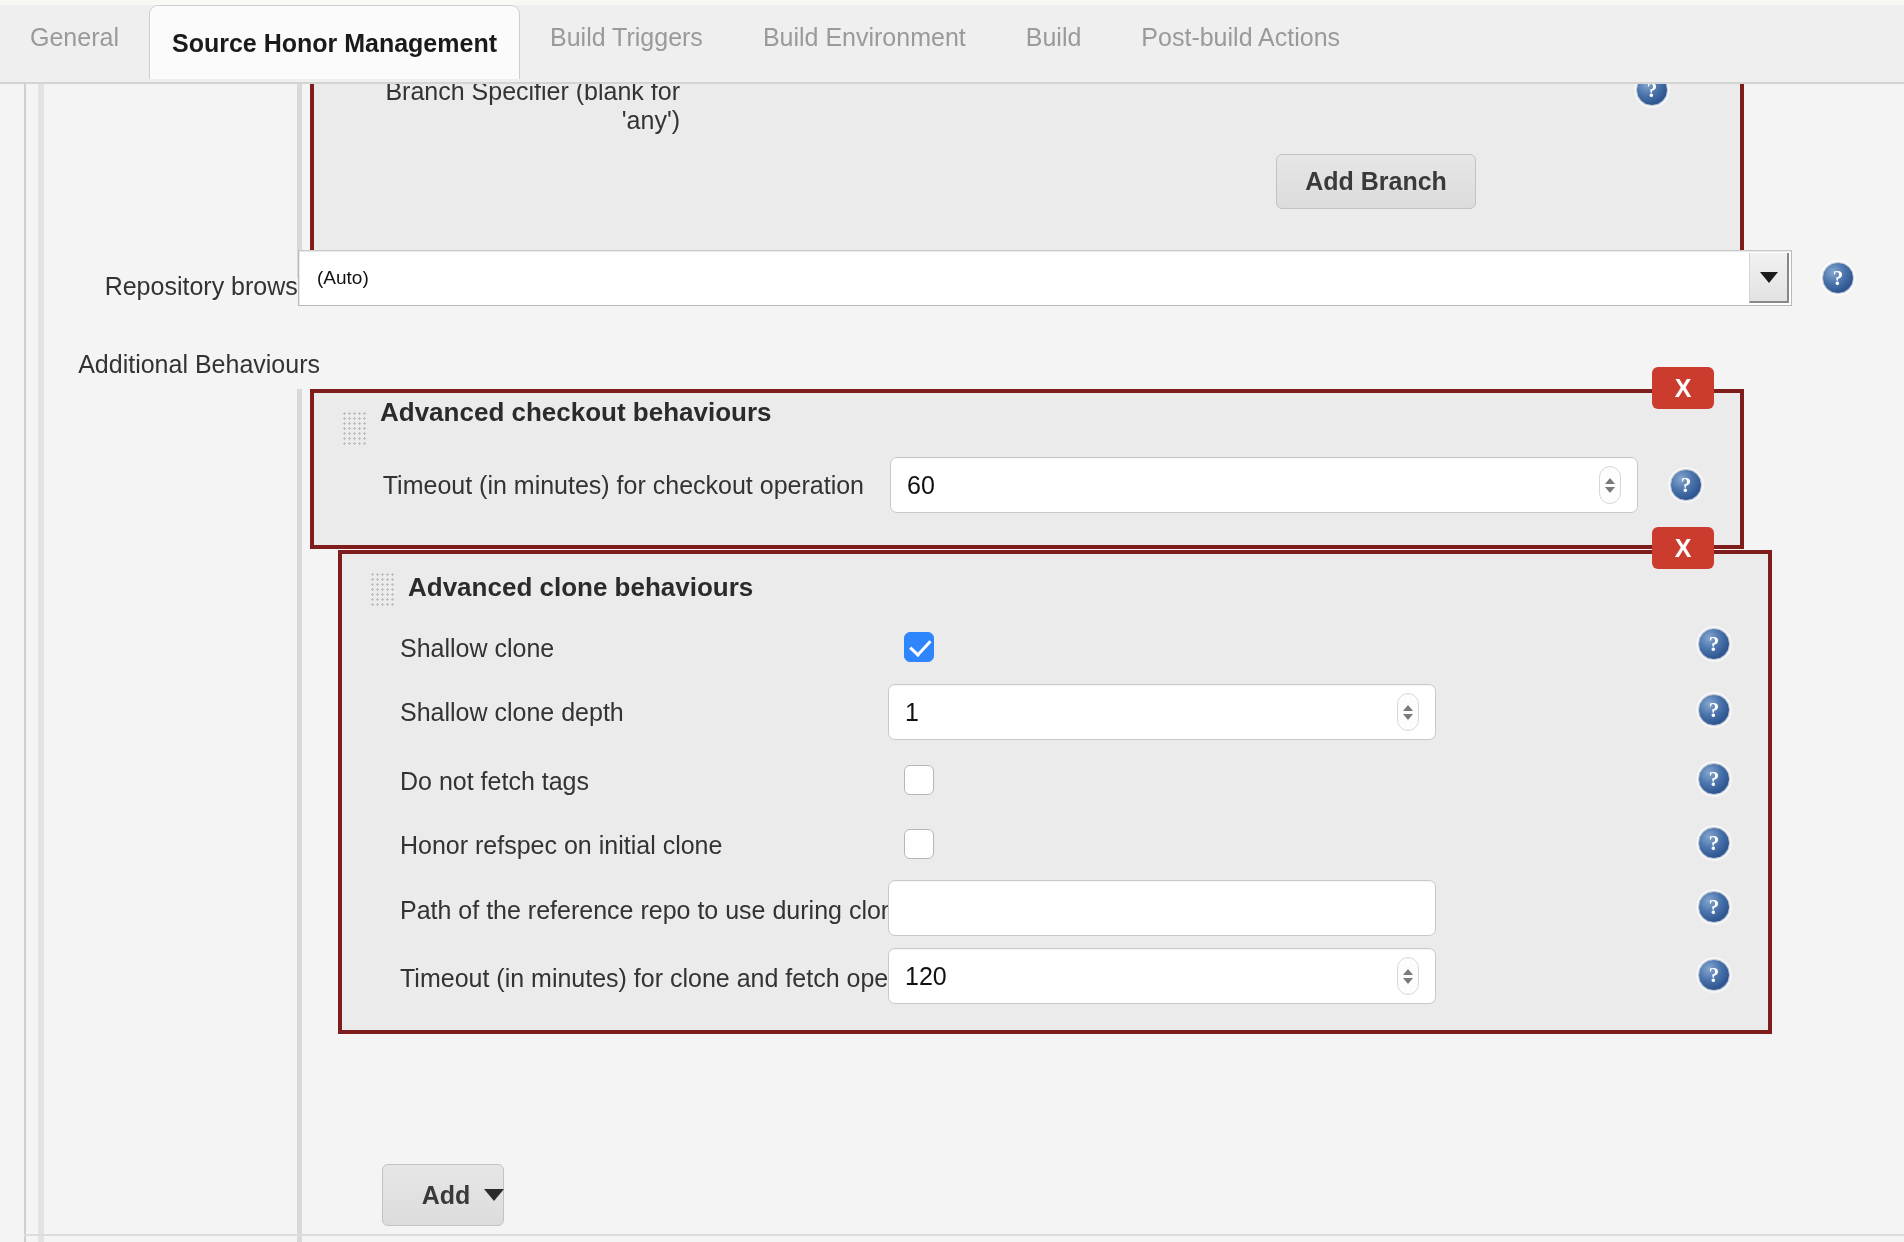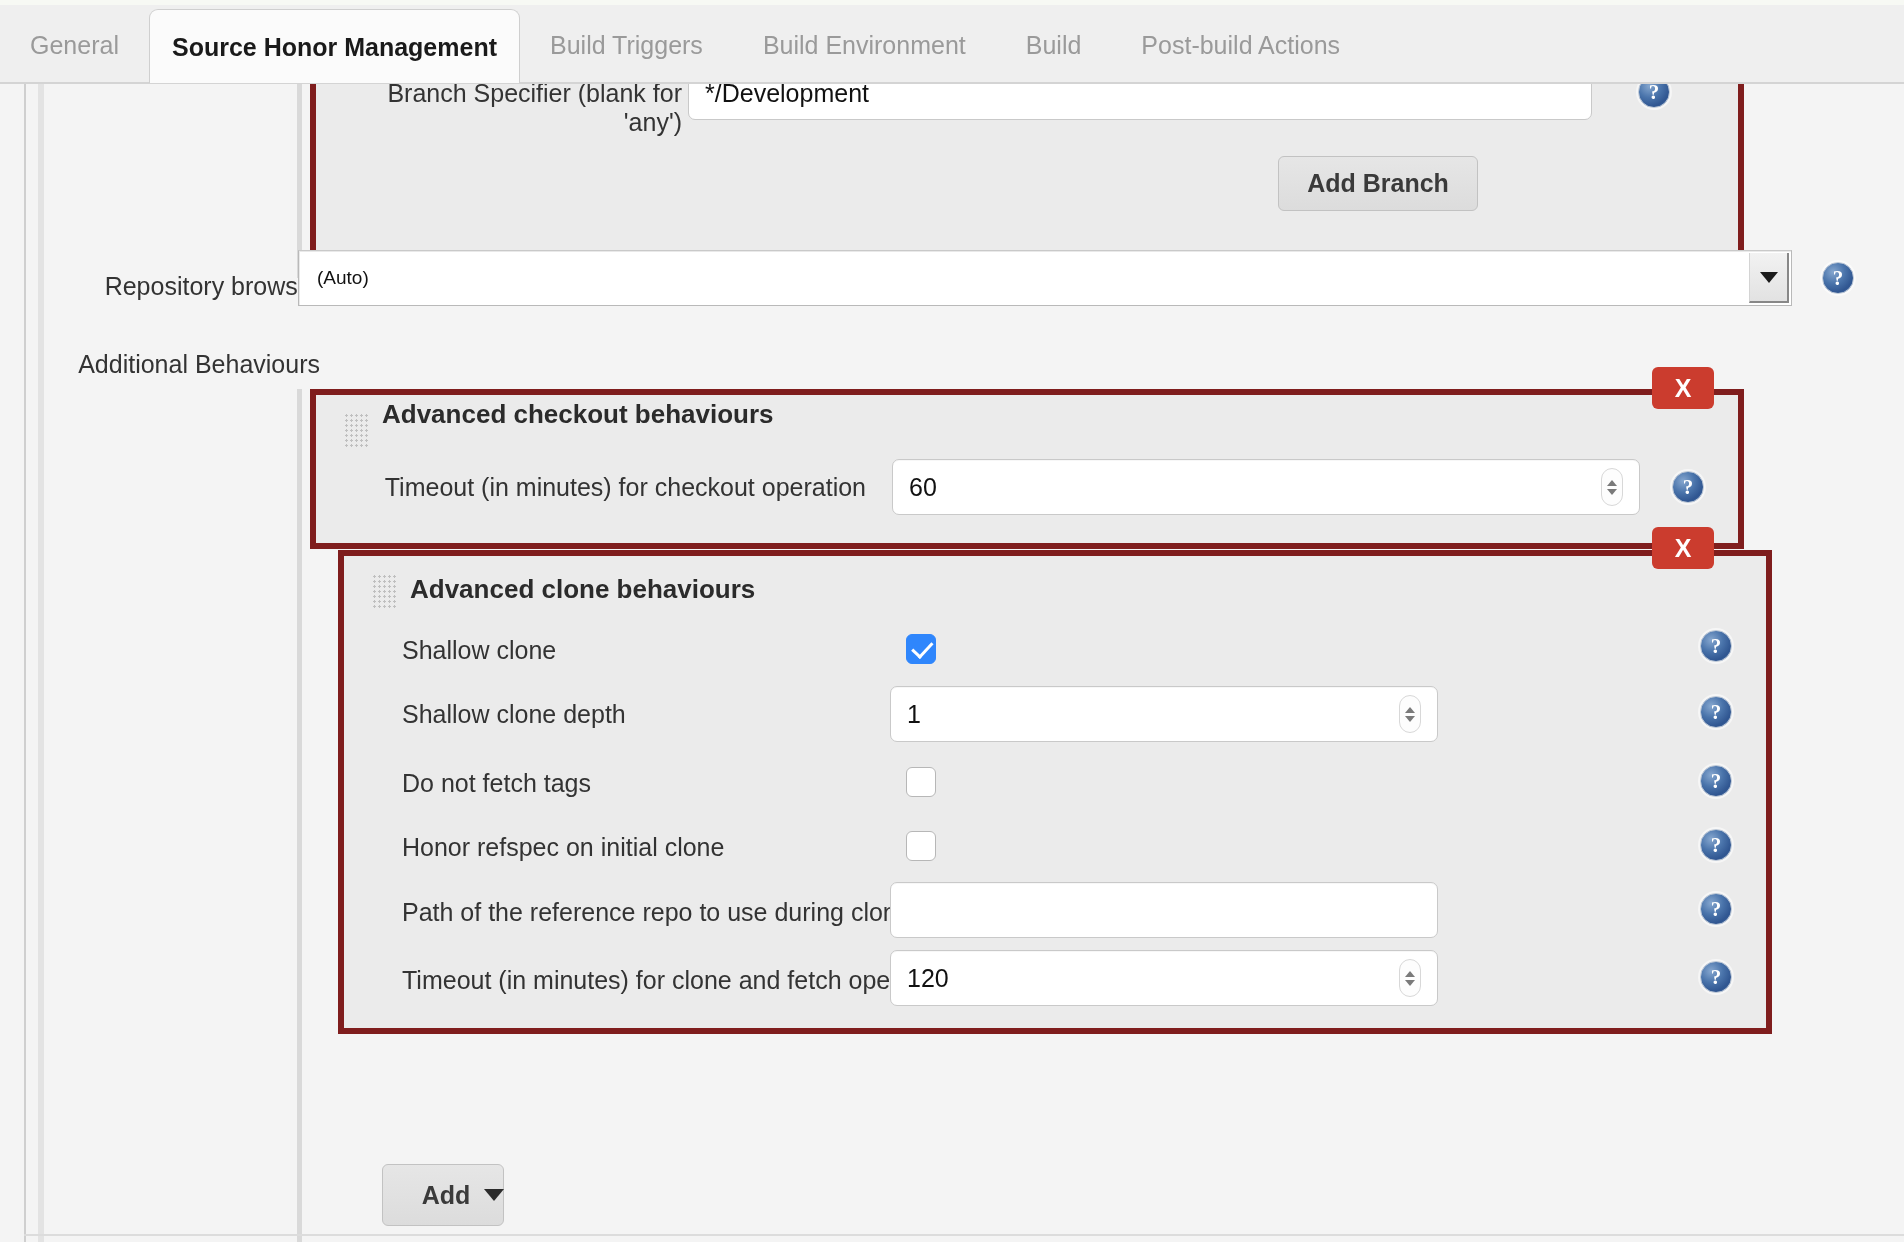--- a/index.html
+++ b/index.html
@@ -18,21 +18,21 @@
   .tabbar {
     position: absolute; top: 0; left: 0; width: 1904px; height: 84px;
     background: #efefef;
     border-bottom: 2px solid #d4d4d4;
     z-index: 40;
   }
   .tabbar::before{
     content:""; position:absolute; top:0; left:0; right:0; height:5px;
     background:#f7f9f4;
   }
-  .tabs { position: absolute; left: 0; top: 5px; height: 79px; display: flex; align-items: center; }
+  .tabs { position: absolute; left: 0; top: 5px; height: 79px; display: flex; align-items: flex-start; }
   .tab {
     font-size: 25px; color: #9a9a9a;
     padding: 0 30px; height: 64px; line-height: 64px;
     white-space: nowrap; cursor: pointer;
   }
   .tab.active {
     color: #1a1a1a; font-weight: bold;
     background: #fbfbfb;
     border: 1px solid #cfcfcf;
     border-bottom: none;
@@ -45,21 +45,21 @@
   
   .formwrap { position:absolute; top:84px; left:0; width:1904px; height:1158px; background:#f4f4f4; }
 
   .vrule-outer { position:absolute; left:24px; top:0; width:2px; height:1158px; background:#cfcfcf; }
   .vrule-inner { position:absolute; left:38px; top:0; width:6px; height:1158px; background:#e3e3e3; }
 
   
   .col-label { position:absolute; font-size:25px; color:#333; text-align:right; }
 
   
-  .panel { position:absolute; background:#ebebeb; border:6px solid #7f1d1d; }
+  .panel { position:absolute; background:#ebebeb; border:4px solid #7f1d1d; }
 
   
   #branches-block { left:310px; top:-36px; width:1434px; height:230px; }
   #branches-innerline { position:absolute; left:297px; top:-36px; width:5px; height:230px; background:#d9d9d9; }
 
   .lbl-branches { left:60px; top:-30px; width:230px; }
 
   .fieldrow-label { font-size:25px; color:#333; }
 
   
@@ -167,21 +167,20 @@
 
     <div class="col-label lbl-branches">Branches to build</div>
     <div id="branches-innerline"></div>
 
     <div class="panel" id="branches-block">
 
       <div class="btn-x" style="left:1042px; top:-34px; width:62px; height:42px;">X</div>
 
       <div class="fieldrow-label" style="position:absolute; left:36px; top:25px; width:330px; text-align:right;">Branch Specifier (blank for 'any')</div>
 
-      <div class="tinput" style="left:372px; top:12px; width:904px; height:54px;">*/Development</div>
 
       <div class="help" style="left:1322px; top:22px;">
         <span>?</span>
       </div>
 
       <div class="btn" style="left:962px; top:102px; width:200px; height:55px;">Add Branch</div>
     </div>
 
     <div class="col-label" style="left:60px; top:188px; width:260px;">Repository browser</div>
 

